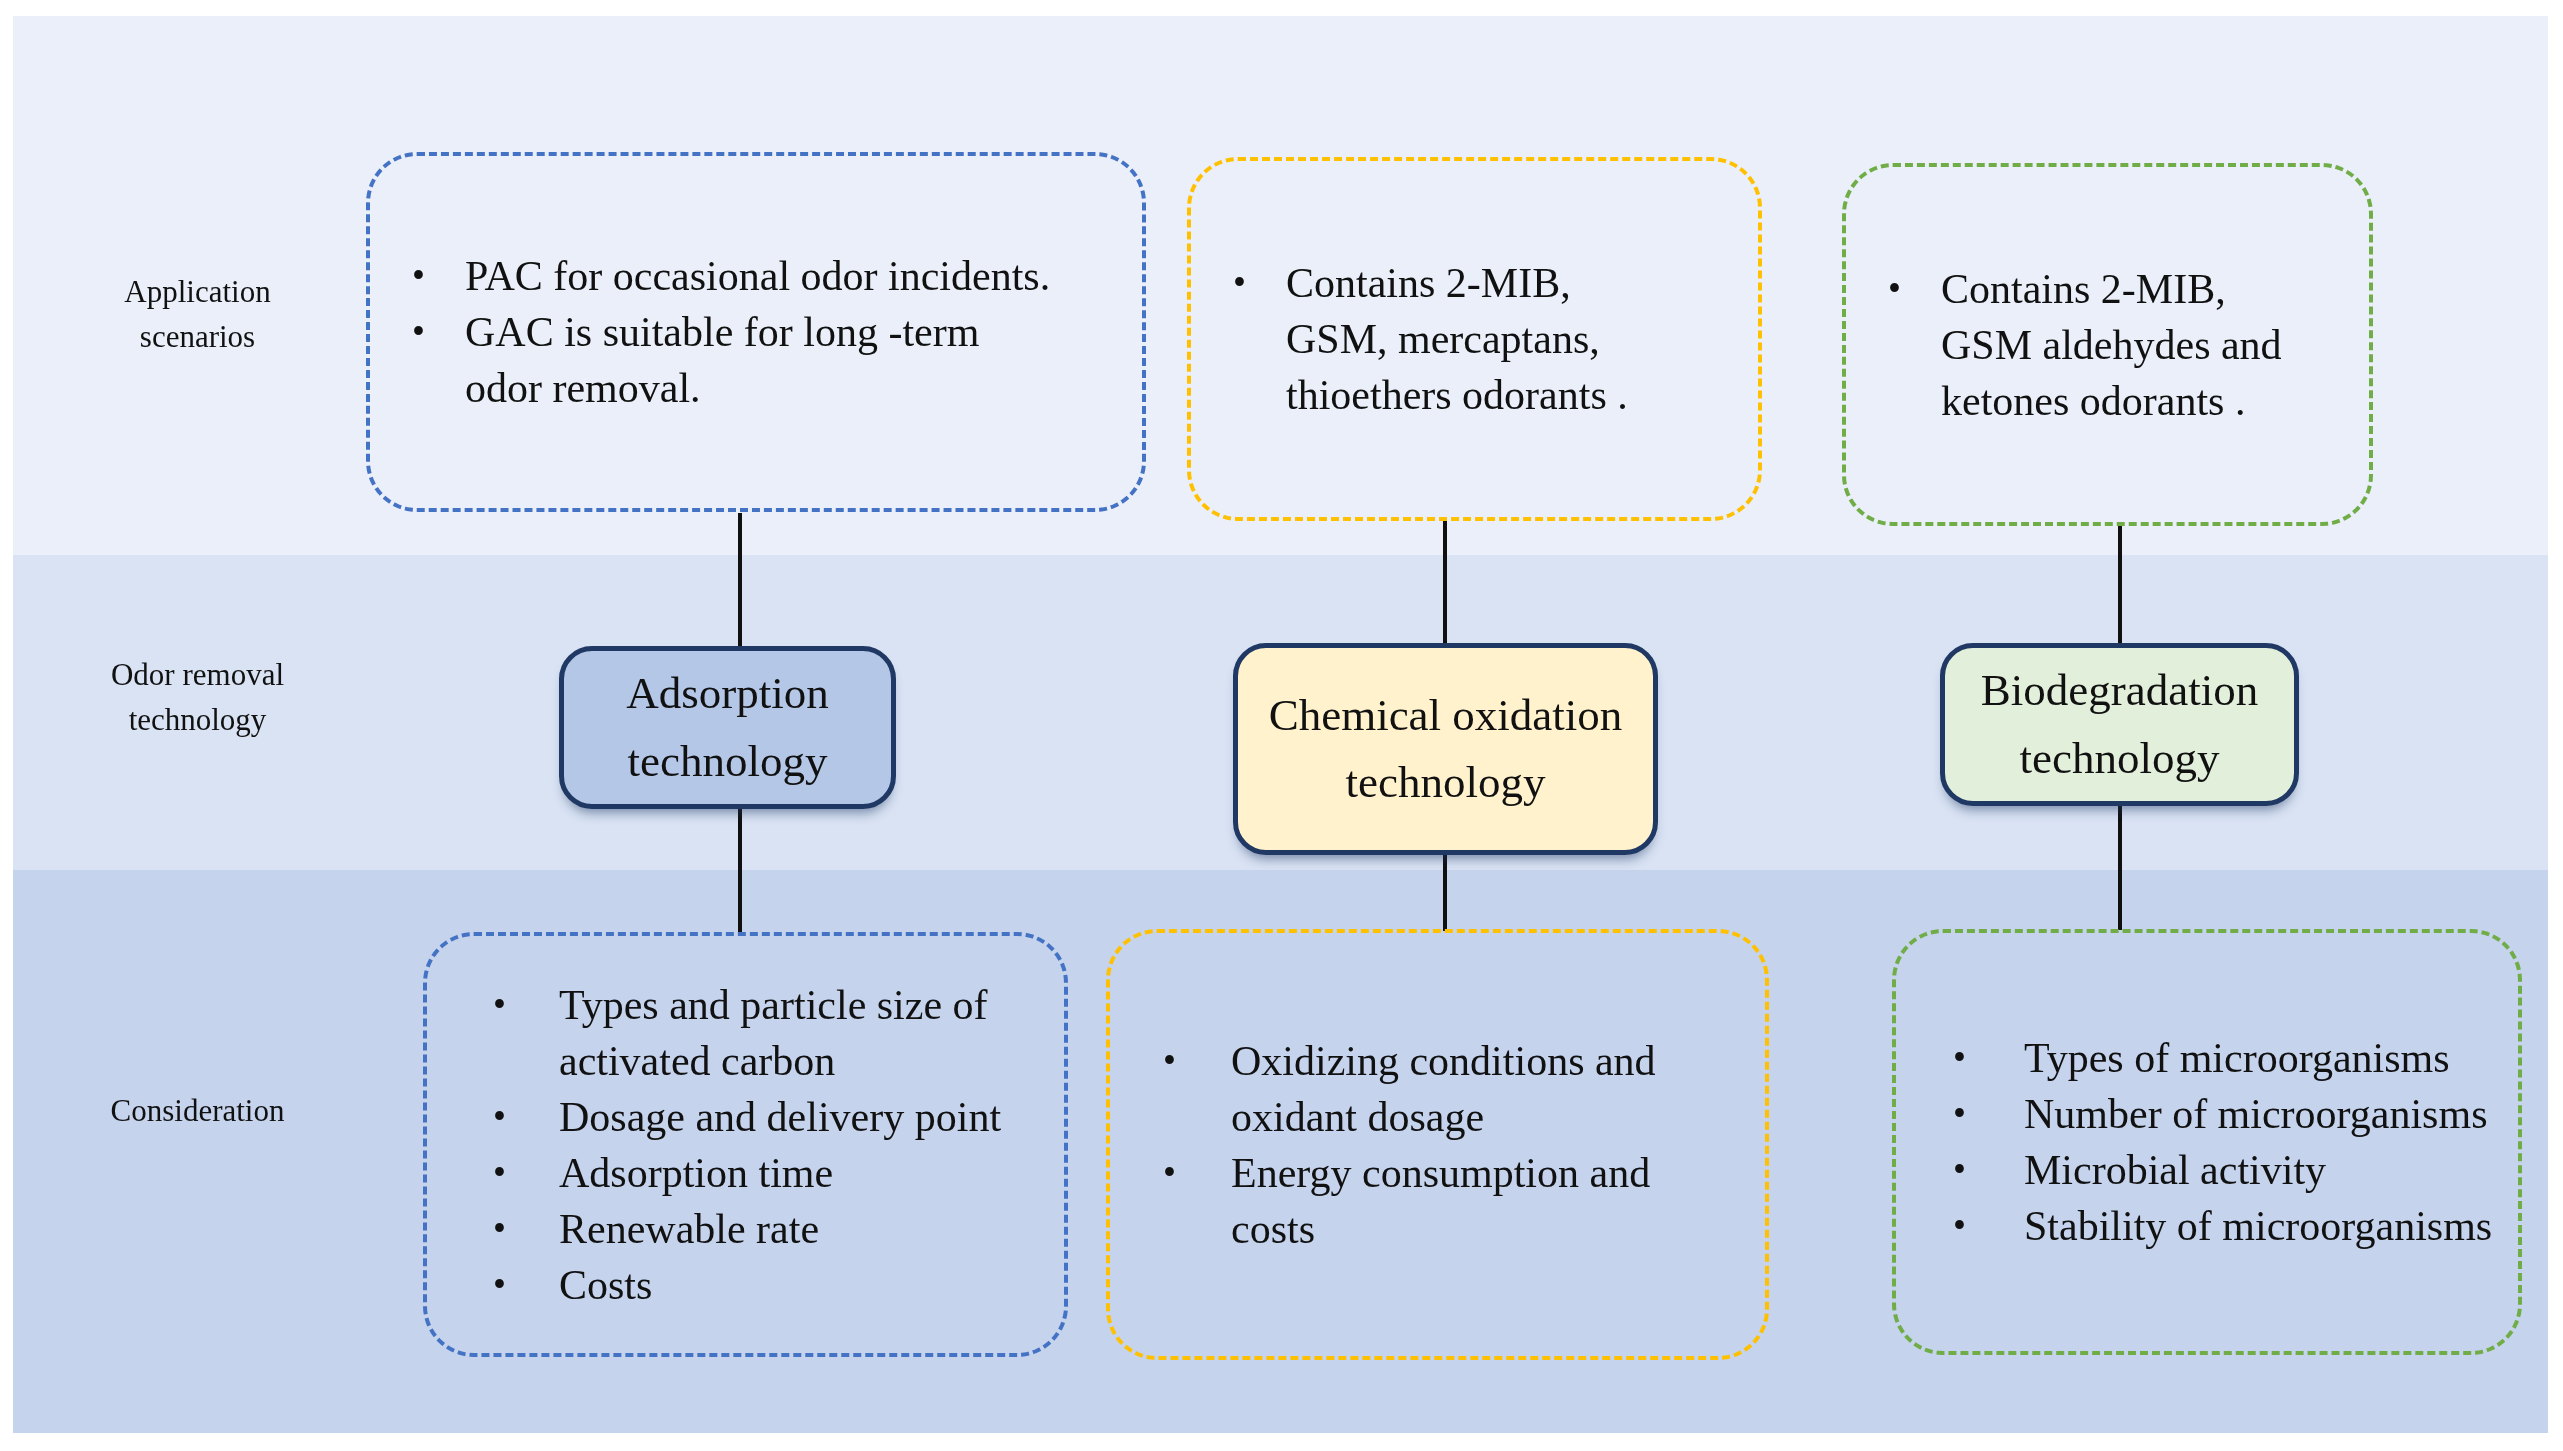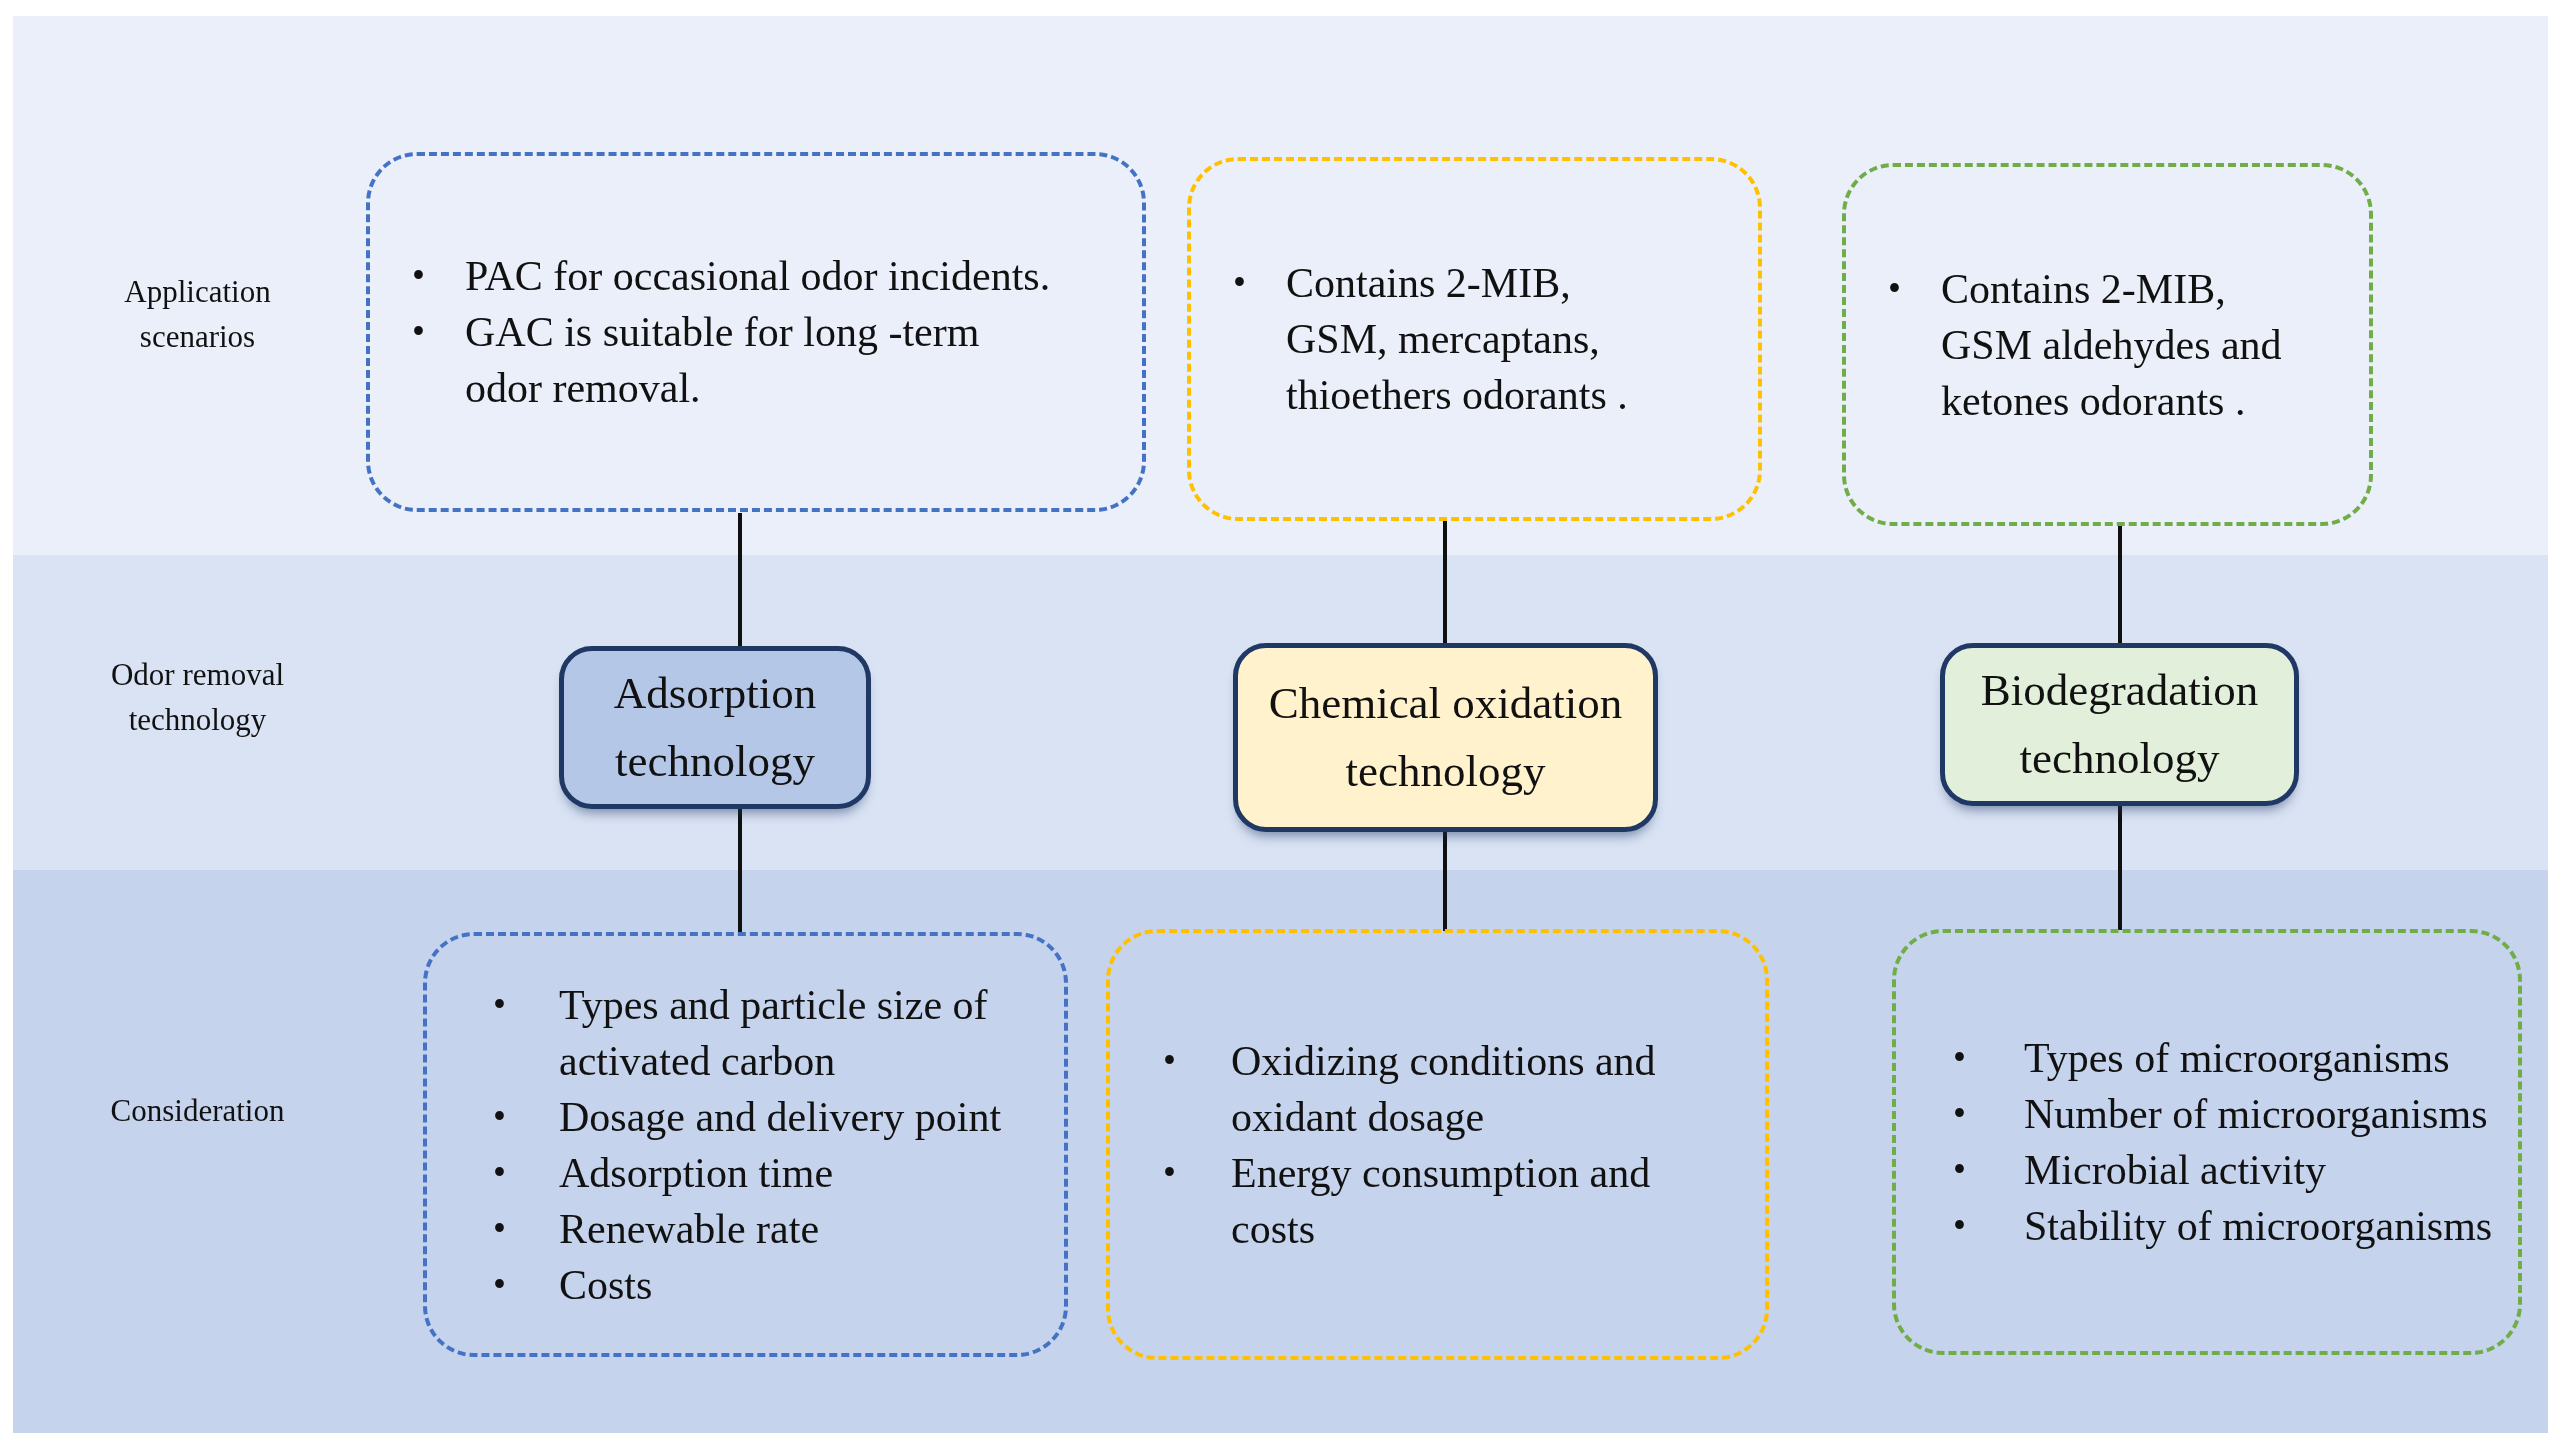--- a/index.html
+++ b/index.html
@@ -66,22 +66,22 @@
     position:absolute;
     box-sizing:border-box;
     border:5.9px solid #203864;
     border-radius:33px;
     display:flex;align-items:center;justify-content:center;
     text-align:center;
     font-size:45px;line-height:1.5;
     white-space:pre-line;
     box-shadow:0 8.8px 10.3px -5.1px rgba(32,56,100,0.5);
   }
-  .s1{left:559px;top:646px;width:312px;height:163px;background:#B4C7E7;}
-  .s2{left:1233px;top:643px;width:425px;height:189px;background:#FFF2CC;}
+  .s1{left:559px;top:646px;width:337px;height:163px;background:#B4C7E7;}
+  .s2{left:1233px;top:643px;width:425px;height:212px;background:#FFF2CC;}
   .s3{left:1940px;top:643px;width:359px;height:163px;background:#E2EFDA;}
 
   .connector{position:absolute;width:4.4px;background:#101010;}
   .c1a{left:738px;top:513px;height:135px;}
   .c1b{left:738px;top:807px;height:126px;}
   .c2a{left:1443px;top:520px;height:125px;}
   .c2b{left:1443px;top:807px;height:124px;}
   .c3a{left:2118px;top:524px;height:120px;}
   .c3b{left:2118px;top:804px;height:126px;}
 </style>

